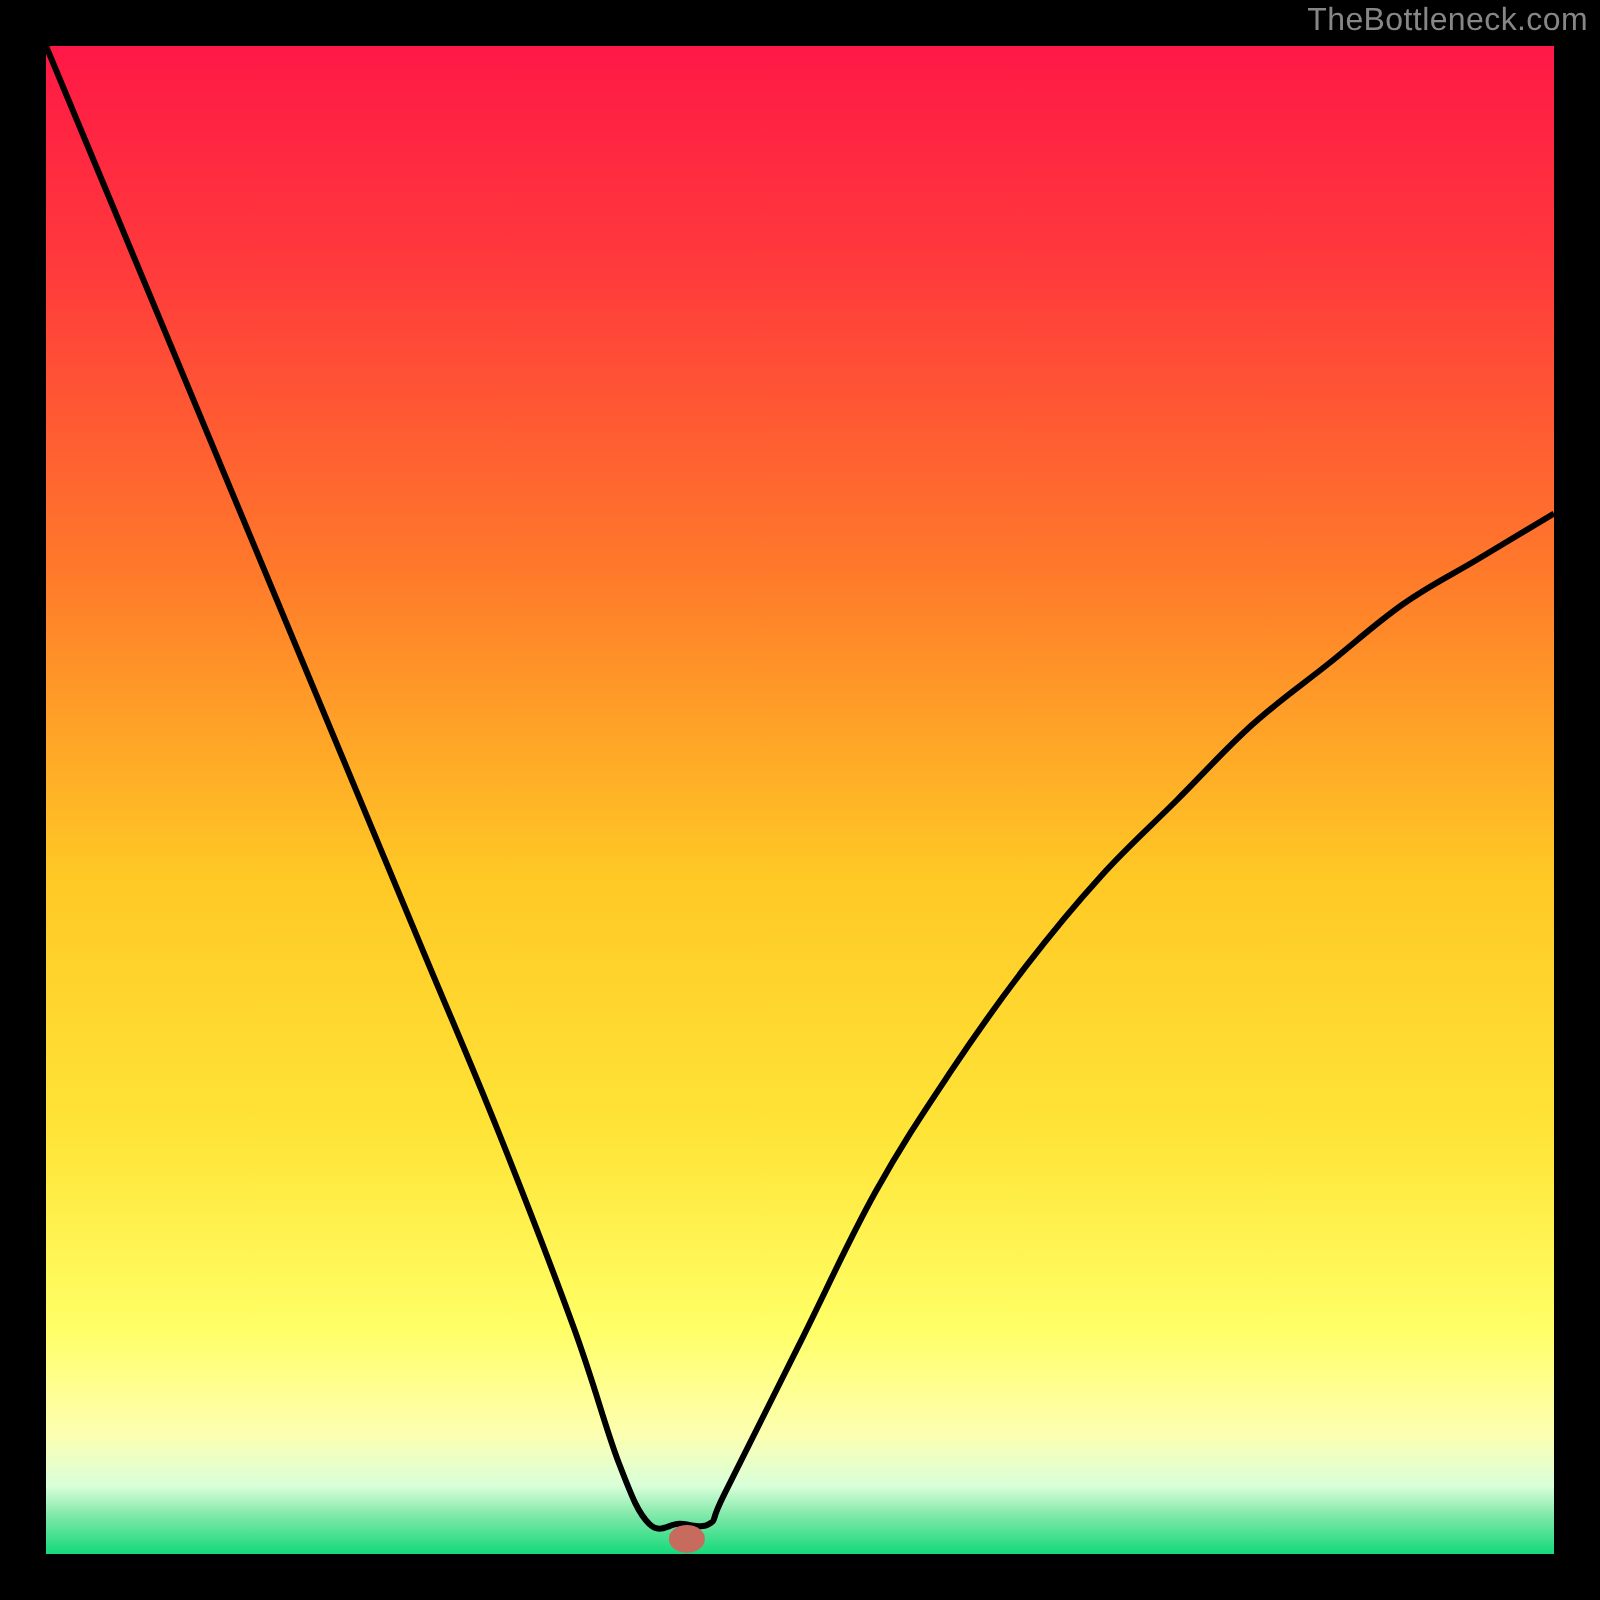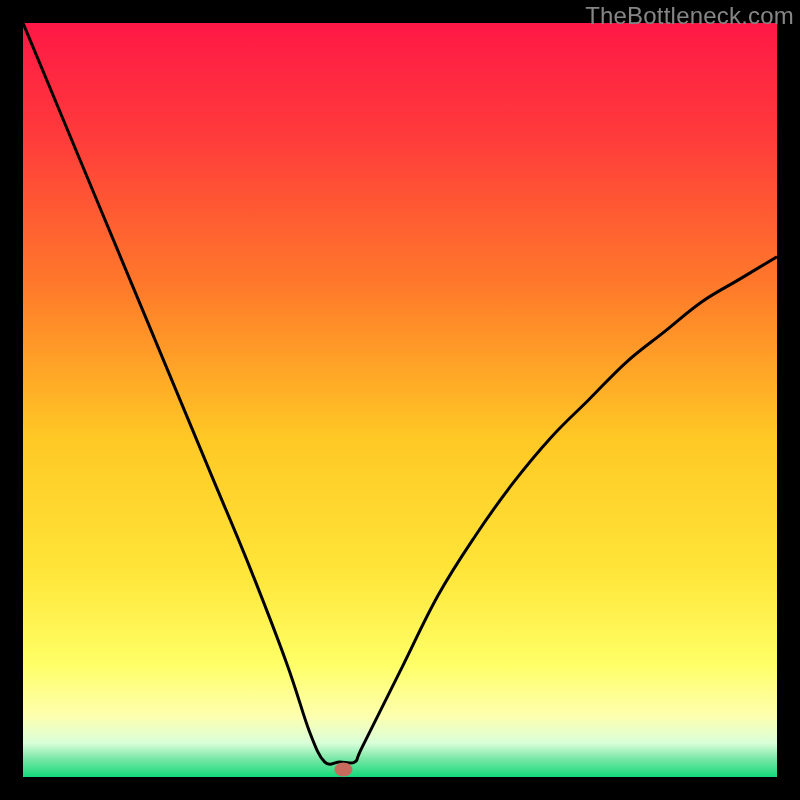--- a/index.html
+++ b/index.html
@@ -24,21 +24,21 @@
     left: 0;
     top: 0;
     width: 754px;
     height: 754px;
   }
   .watermark {
     position: absolute;
     top: 2px;
     right: 6px;
     color: #868686;
-    font-size: 24px;
+    font-size: 16px;
     font-weight: 500;
     letter-spacing: 0.2px;
     user-select: none;
   }
 </style>
 </head>
 <body>
 
 <div class="frame">
   <svg class="plot" viewBox="0 0 754 754" preserveAspectRatio="none">

